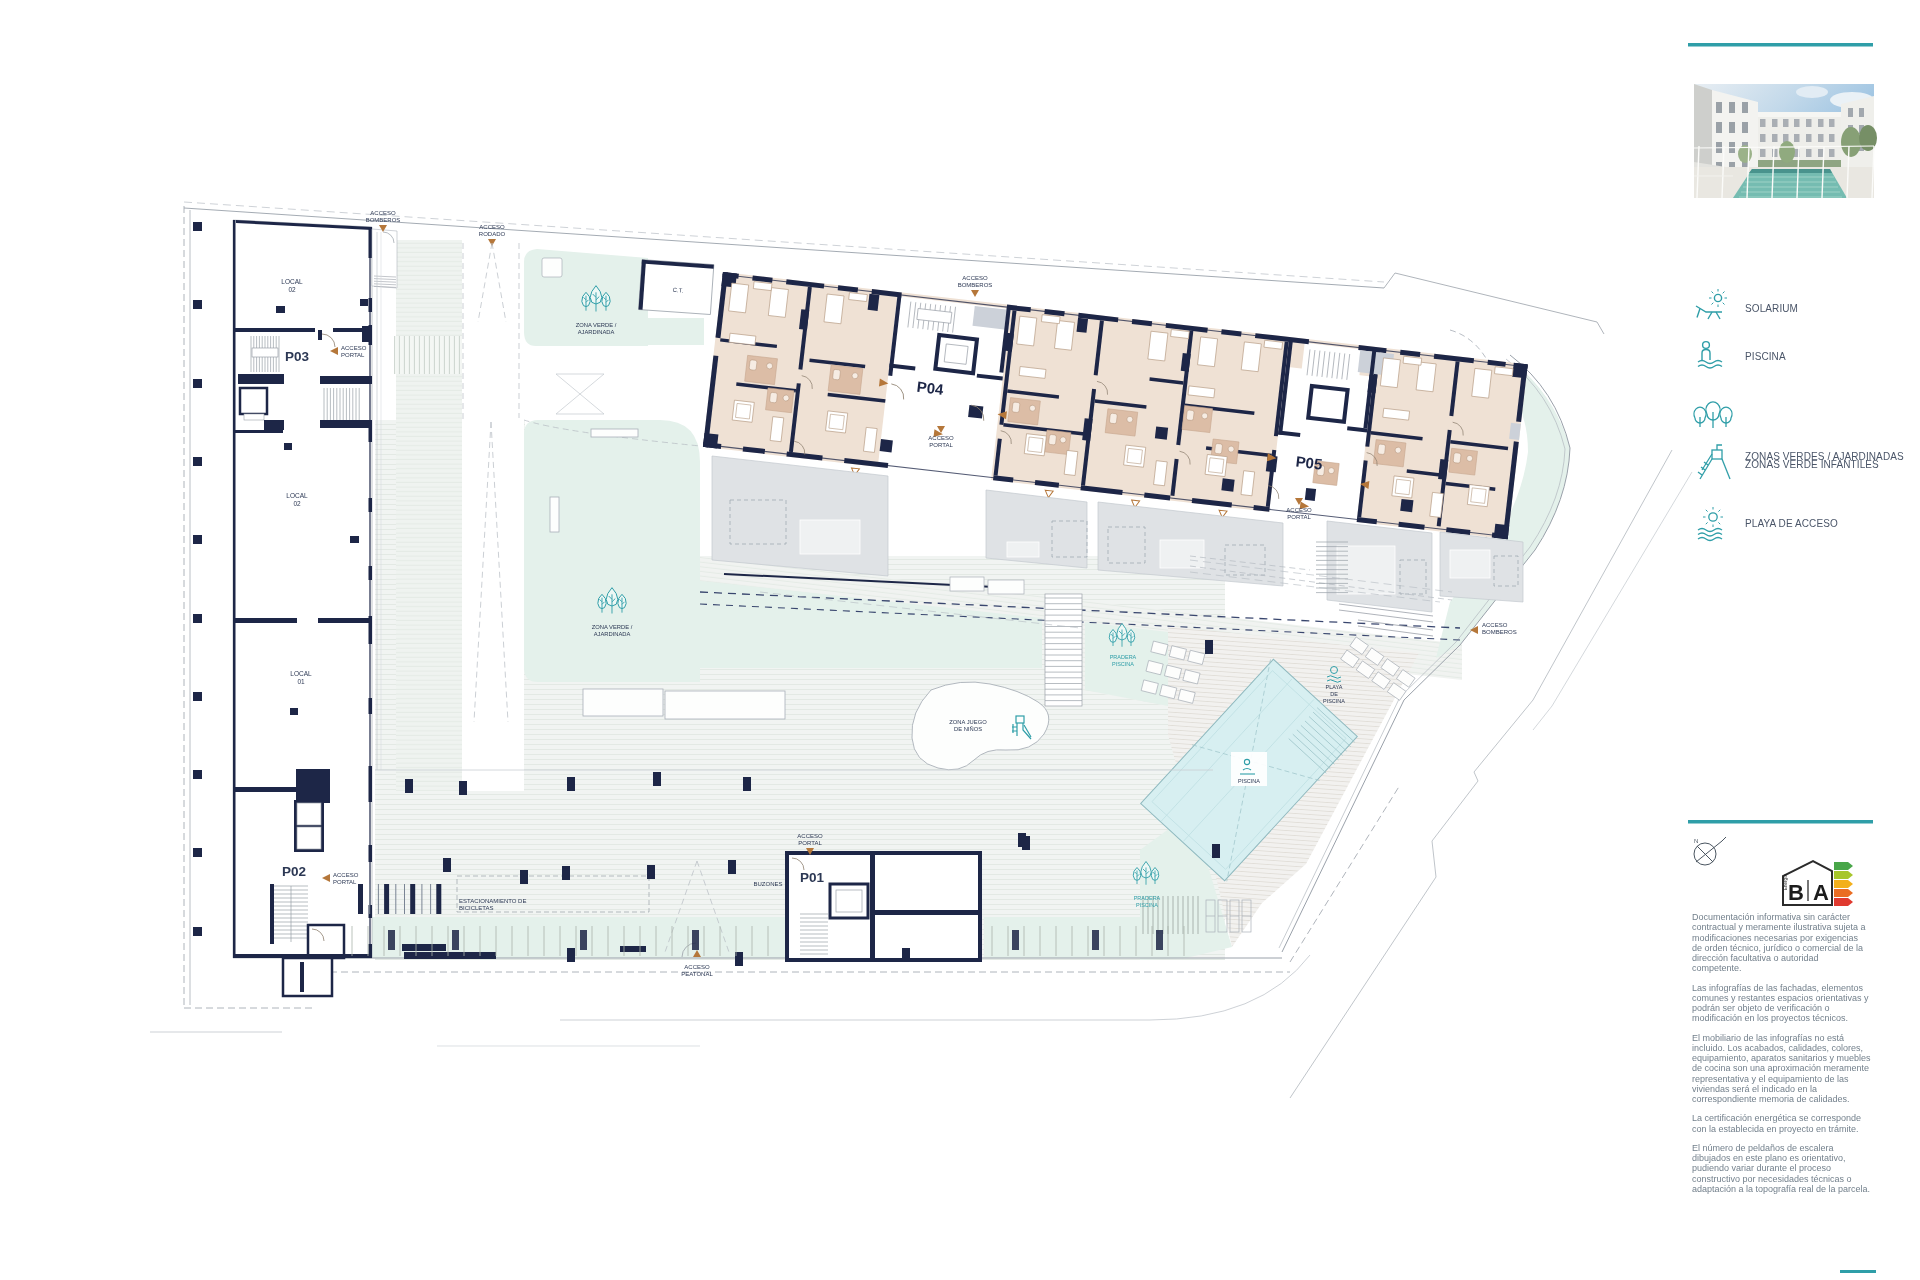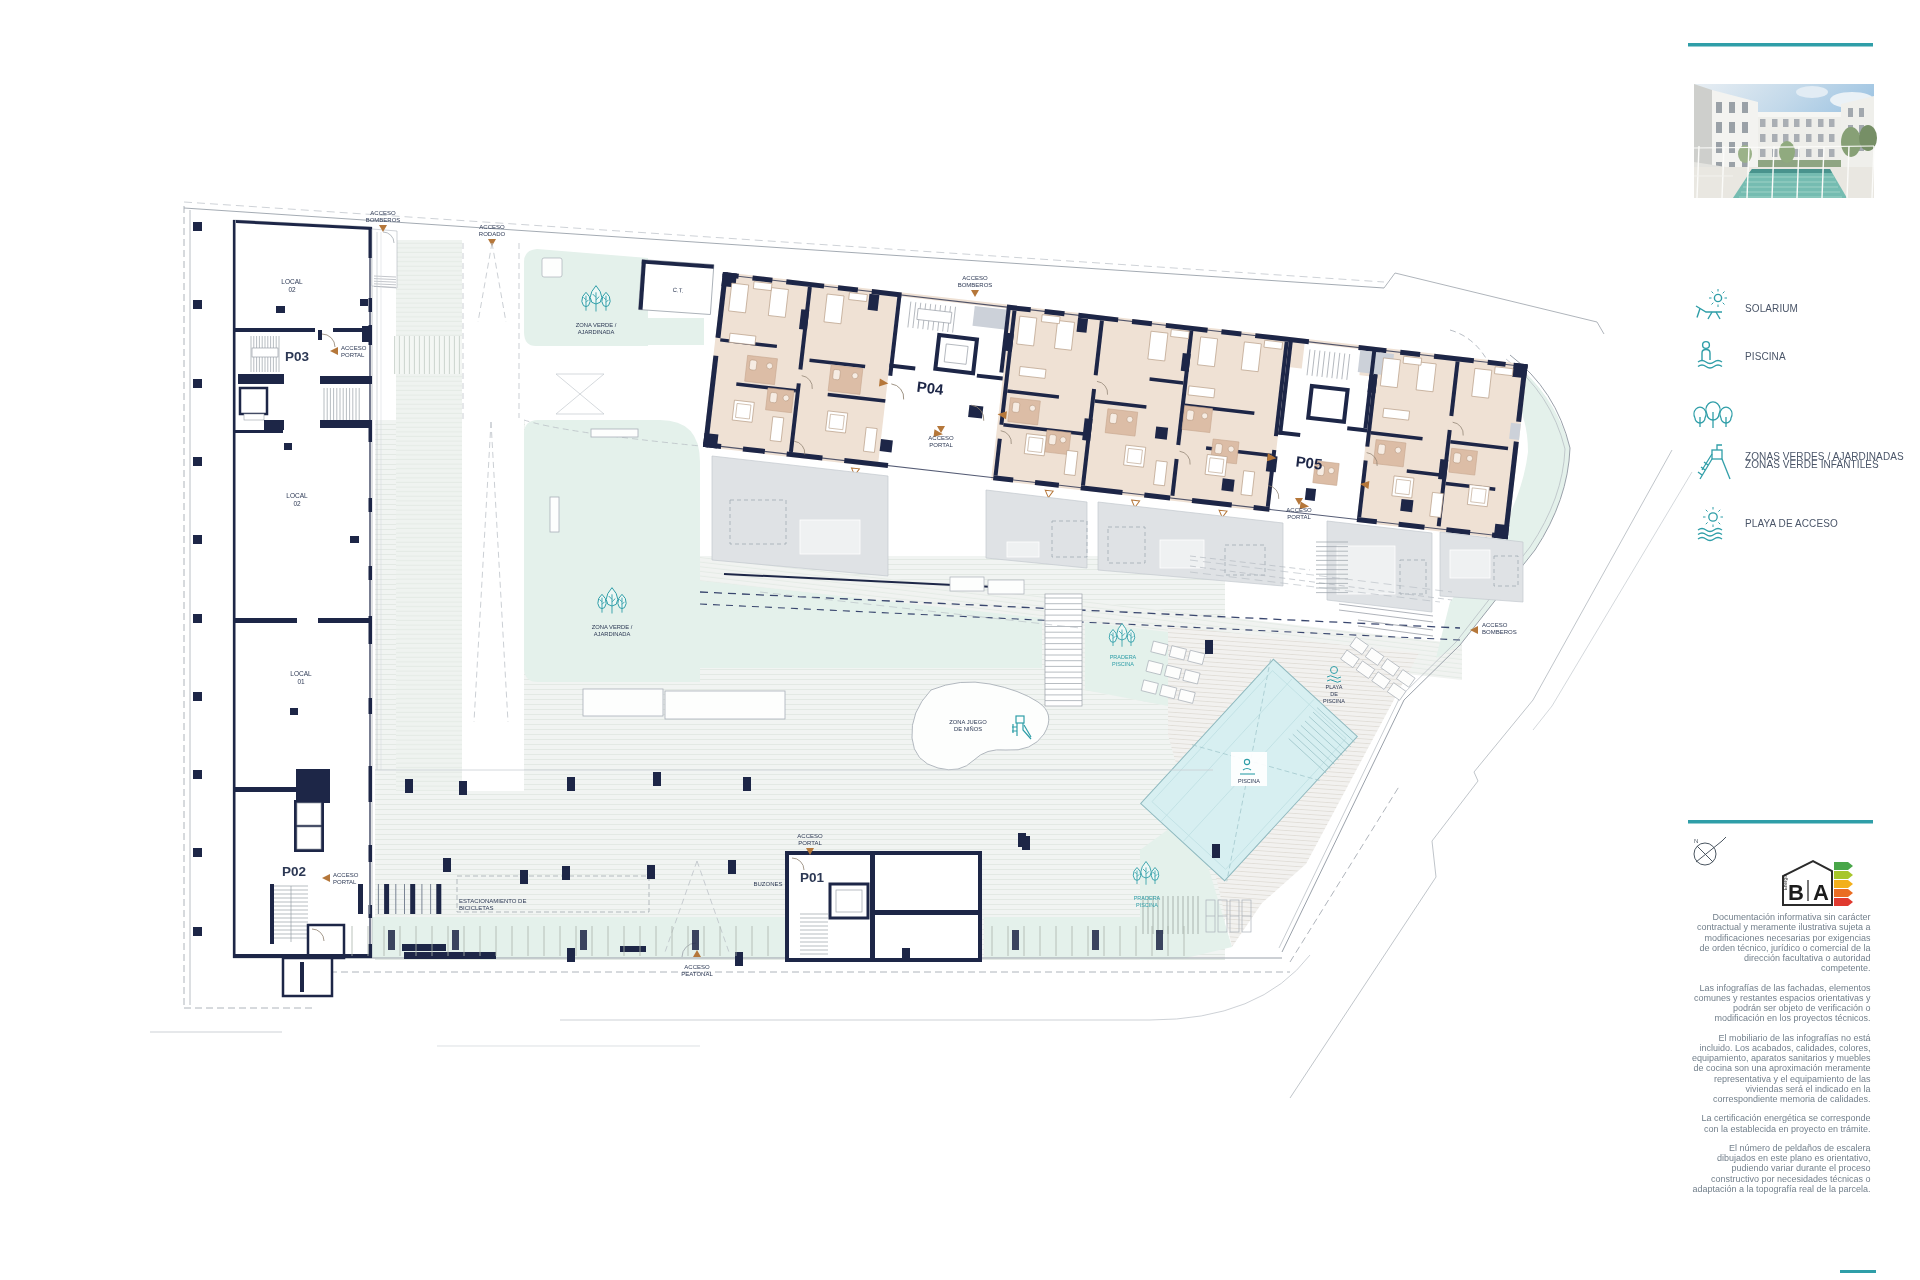--- a/index.html
+++ b/index.html
@@ -2,21 +2,21 @@
 <html><head>
 <meta charset="utf-8">
 <style>
 html,body{margin:0;padding:0;background:#fff;width:1920px;height:1280px;overflow:hidden;}
 *{box-sizing:border-box;}
 body{font-family:"Liberation Sans",sans-serif;}
 #page{position:relative;width:1920px;height:1280px;background:#fff;}
 svg{position:absolute;left:0;top:0;}
 .legtxt{position:absolute;font-size:10px;letter-spacing:.1px;color:#4a5568;white-space:nowrap;}
 .para{position:absolute;left:1692px;color:#73808c;font-size:9px;line-height:10.3px;letter-spacing:0px;}
-.para p{margin:0 0 8.8px 0;white-space:nowrap;text-align:right;}
+.para p{margin:0 0 8.8px 0;white-space:nowrap;}
 </style>
 </head>
 <body>
 <div id="page">
 <svg width="1920" height="1280" viewBox="0 0 1920 1280">
 <defs>
 <pattern id="hesp" width="100" height="5" patternUnits="userSpaceOnUse">
 <rect width="100" height="5" fill="#f1f4f2"></rect>
 <line x1="0" y1="4.5" x2="100" y2="4.5" stroke="#e3e9e4" stroke-width="1"></line>
 </pattern>

